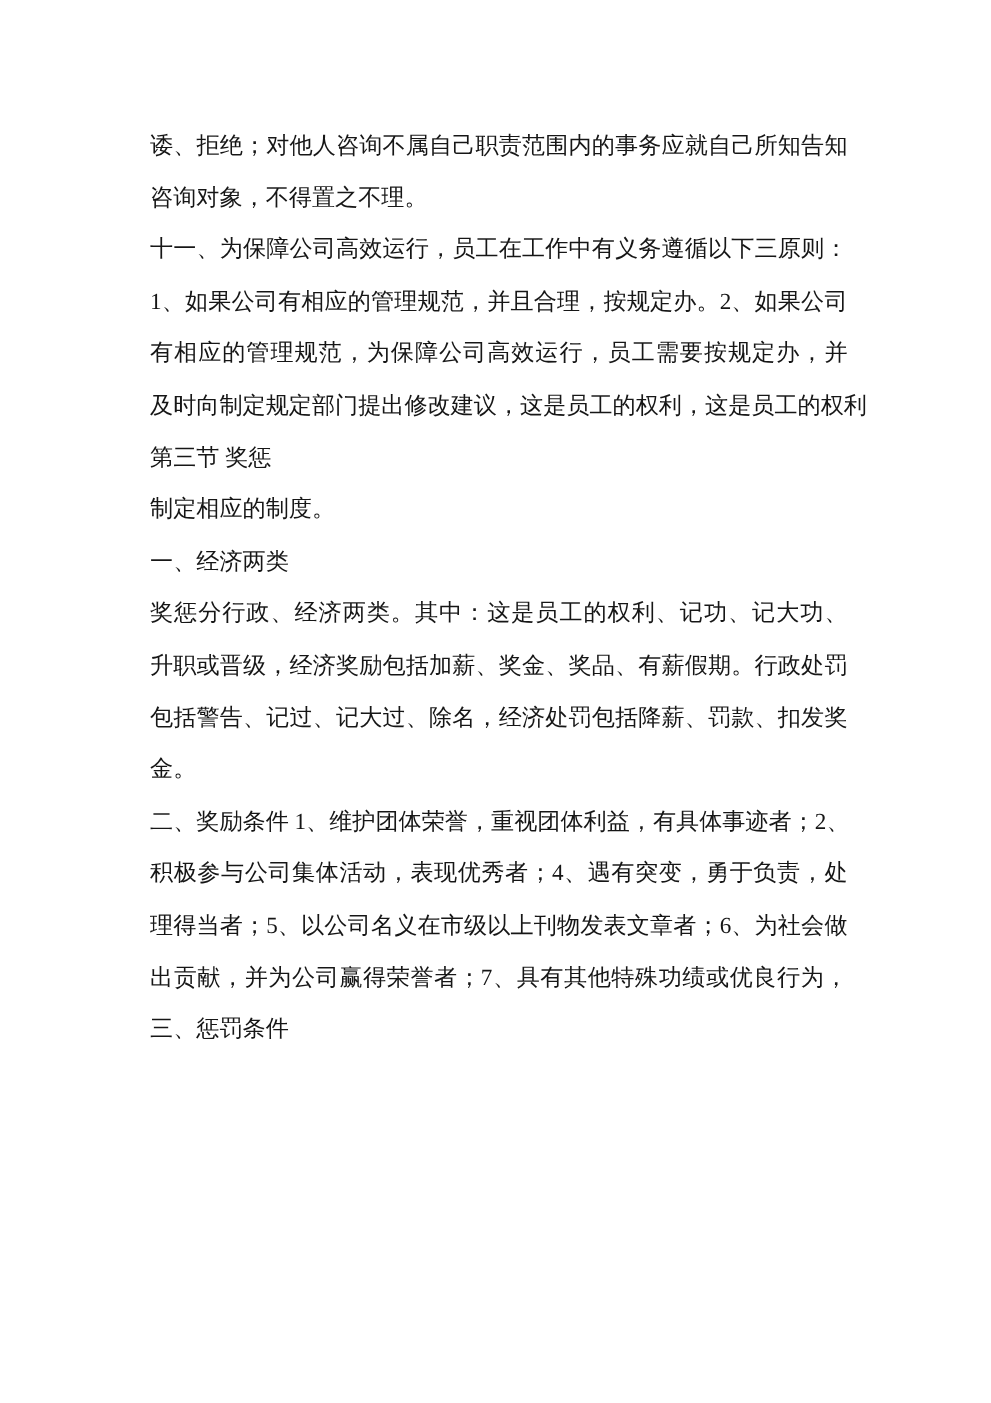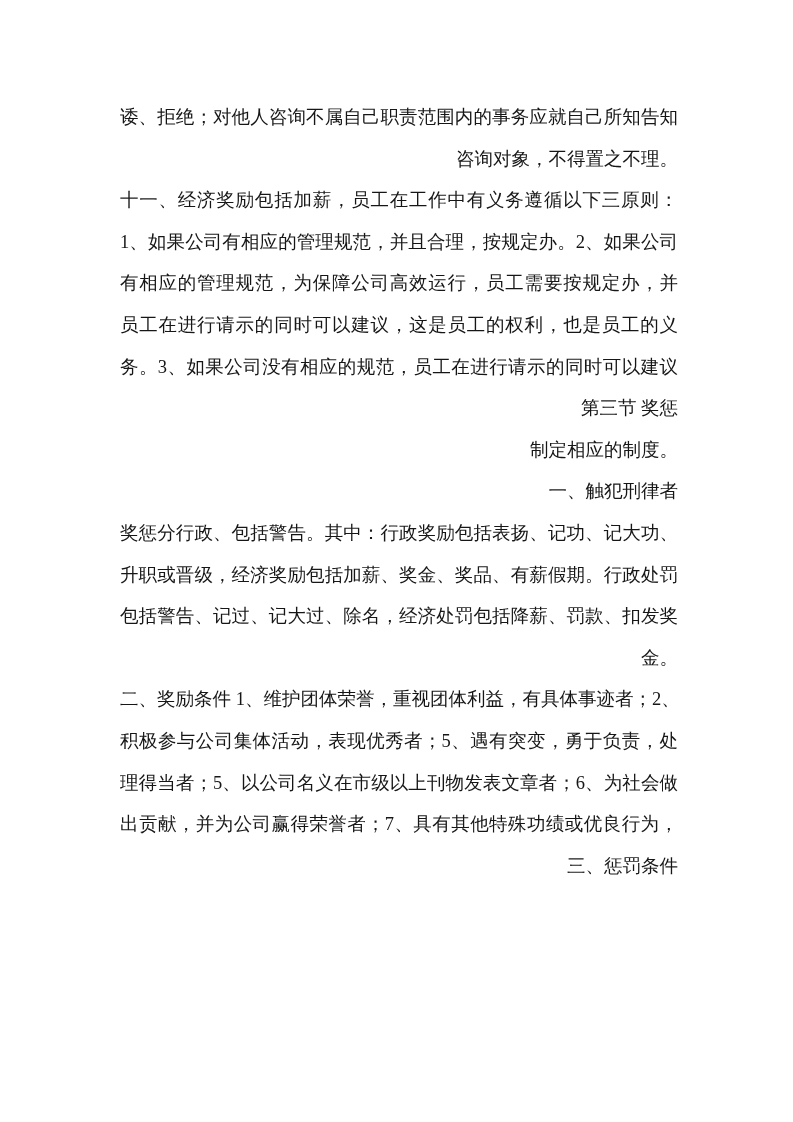--- a/index.html
+++ b/index.html
@@ -20,46 +20,45 @@
     left: 120px;
     top: 97px;
     width: 558px;
     color: #161616;
   }
   .doc-line {
     height: 41.6px;
     line-height: 41.6px;
     font-size: 18.5px;
     white-space: nowrap;
-    text-align: right;
+    text-align: left;
     letter-spacing: 0;
   }
   .doc-line.just {
     text-align: justify;
     text-align-last: justify;
   }
 </style>
 </head>
 <body>
 
 <div class="page">
   <div class="text-block">
       <div class="doc-line just">诿、拒绝；对他人咨询不属自己职责范围内的事务应就自己所知告知</div>
       <div class="doc-line">咨询对象，不得置之不理。</div>
-      <div class="doc-line just">十一、经济奖励包括加薪，员工在工作中有义务遵循以下三原则：</div>
+      <div class="doc-line just">十一、为保障公司高效运行，员工在工作中有义务遵循以下三原则：</div>
       <div class="doc-line just">1、如果公司有相应的管理规范，并且合理，按规定办。2、如果公司</div>
       <div class="doc-line just">有相应的管理规范，为保障公司高效运行，员工需要按规定办，并</div>
-      <div class="doc-line just">员工在进行请示的同时可以建议，这是员工的权利，也是员工的义</div>
-      <div class="doc-line just">务。3、如果公司没有相应的规范，员工在进行请示的同时可以建议</div>
+      <div class="doc-line just">及时向制定规定部门提出修改建议，这是员工的权利，这是员工的权利</div>
       <div class="doc-line">第三节 奖惩</div>
       <div class="doc-line">制定相应的制度。</div>
-      <div class="doc-line">一、触犯刑律者</div>
-      <div class="doc-line just">奖惩分行政、包括警告。其中：行政奖励包括表扬、记功、记大功、</div>
+      <div class="doc-line">一、经济两类</div>
+      <div class="doc-line just">奖惩分行政、经济两类。其中：这是员工的权利、记功、记大功、</div>
       <div class="doc-line just">升职或晋级，经济奖励包括加薪、奖金、奖品、有薪假期。行政处罚</div>
       <div class="doc-line just">包括警告、记过、记大过、除名，经济处罚包括降薪、罚款、扣发奖</div>
       <div class="doc-line">金。</div>
       <div class="doc-line just">二、奖励条件 1、维护团体荣誉，重视团体利益，有具体事迹者；2、</div>
-      <div class="doc-line just">积极参与公司集体活动，表现优秀者；5、遇有突变，勇于负责，处</div>
+      <div class="doc-line just">积极参与公司集体活动，表现优秀者；4、遇有突变，勇于负责，处</div>
       <div class="doc-line just">理得当者；5、以公司名义在市级以上刊物发表文章者；6、为社会做</div>
       <div class="doc-line just">出贡献，并为公司赢得荣誉者；7、具有其他特殊功绩或优良行为，</div>
       <div class="doc-line">三、惩罚条件</div>
     </div>
 </div>
 
 </body></html>

